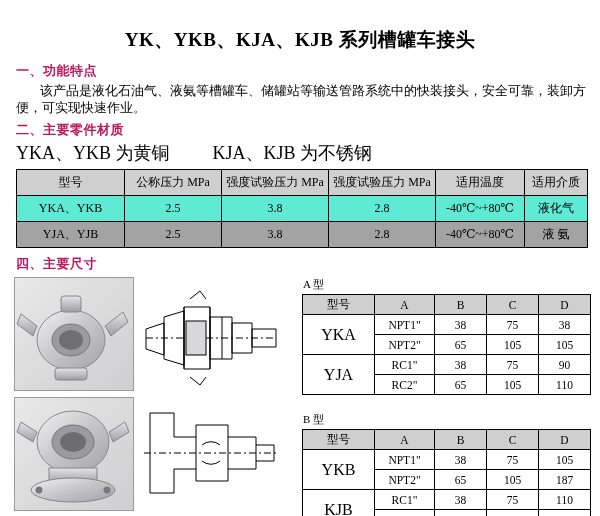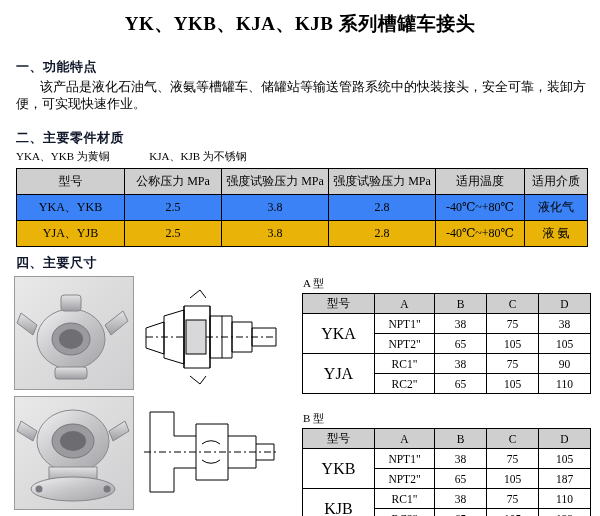--- a/index.html
+++ b/index.html
@@ -13,49 +13,49 @@
     font-family: "Liberation Serif", "DejaVu Serif", serif;
     color: #000000;
     overflow: hidden;
     position: relative;
   }
   .page {
     width: 600px;
     height: 516px;
     position: relative;
     box-sizing: border-box;
-    padding: 0 14px;
+    padding: 16px 14px;
   }
   .title {
     text-align: center;
     font-size: 19px;
     font-weight: bold;
     letter-spacing: 0.5px;
     padding-top: 11px;
     padding-bottom: 4px;
     font-family: "Liberation Serif", "DejaVu Serif", serif;
   }
   .sec-head {
-    color: #0f172a;
+    color: #be185d;
     font-weight: bold;
     font-size: 13px;
-    margin: 17px 0 2px 2px;
+    margin: 5px 0 2px 2px;
     letter-spacing: 0.5px;
   }
   .para {
     font-size: 13px;
     line-height: 17px;
     margin: 0 0 0 2px;
     text-indent: 0;
   }
   .para.indent {
     text-indent: 24px;
   }
   .mat-line {
-    font-size: 11px;
+    font-size: 18px;
     margin: 2px 0 0 2px;
   }
   .mat-line .gap {
     display: inline-block;
     width: 34px;
   }
 
   table {
     border-collapse: collapse;
   }
@@ -72,24 +72,24 @@
     font-size: 12px;
     height: 25px;
     padding: 0 2px;
     font-family: "Liberation Serif", "DejaVu Serif", serif;
   }
   .perf thead td {
     background: #cfcfcf;
     font-weight: normal;
   }
   .perf tbody td {
-    background: #3b82f6;
+    background: #5eead4;
   }
   .perf tbody tr.alt td {
-    background: #eab308;
+    background: #a3a3a3;
   }
 
   
   .sec4 {
     margin-top: 7px;
   }
   .dims-area {
     position: relative;
     margin-top: 4px;
     display: flex;

